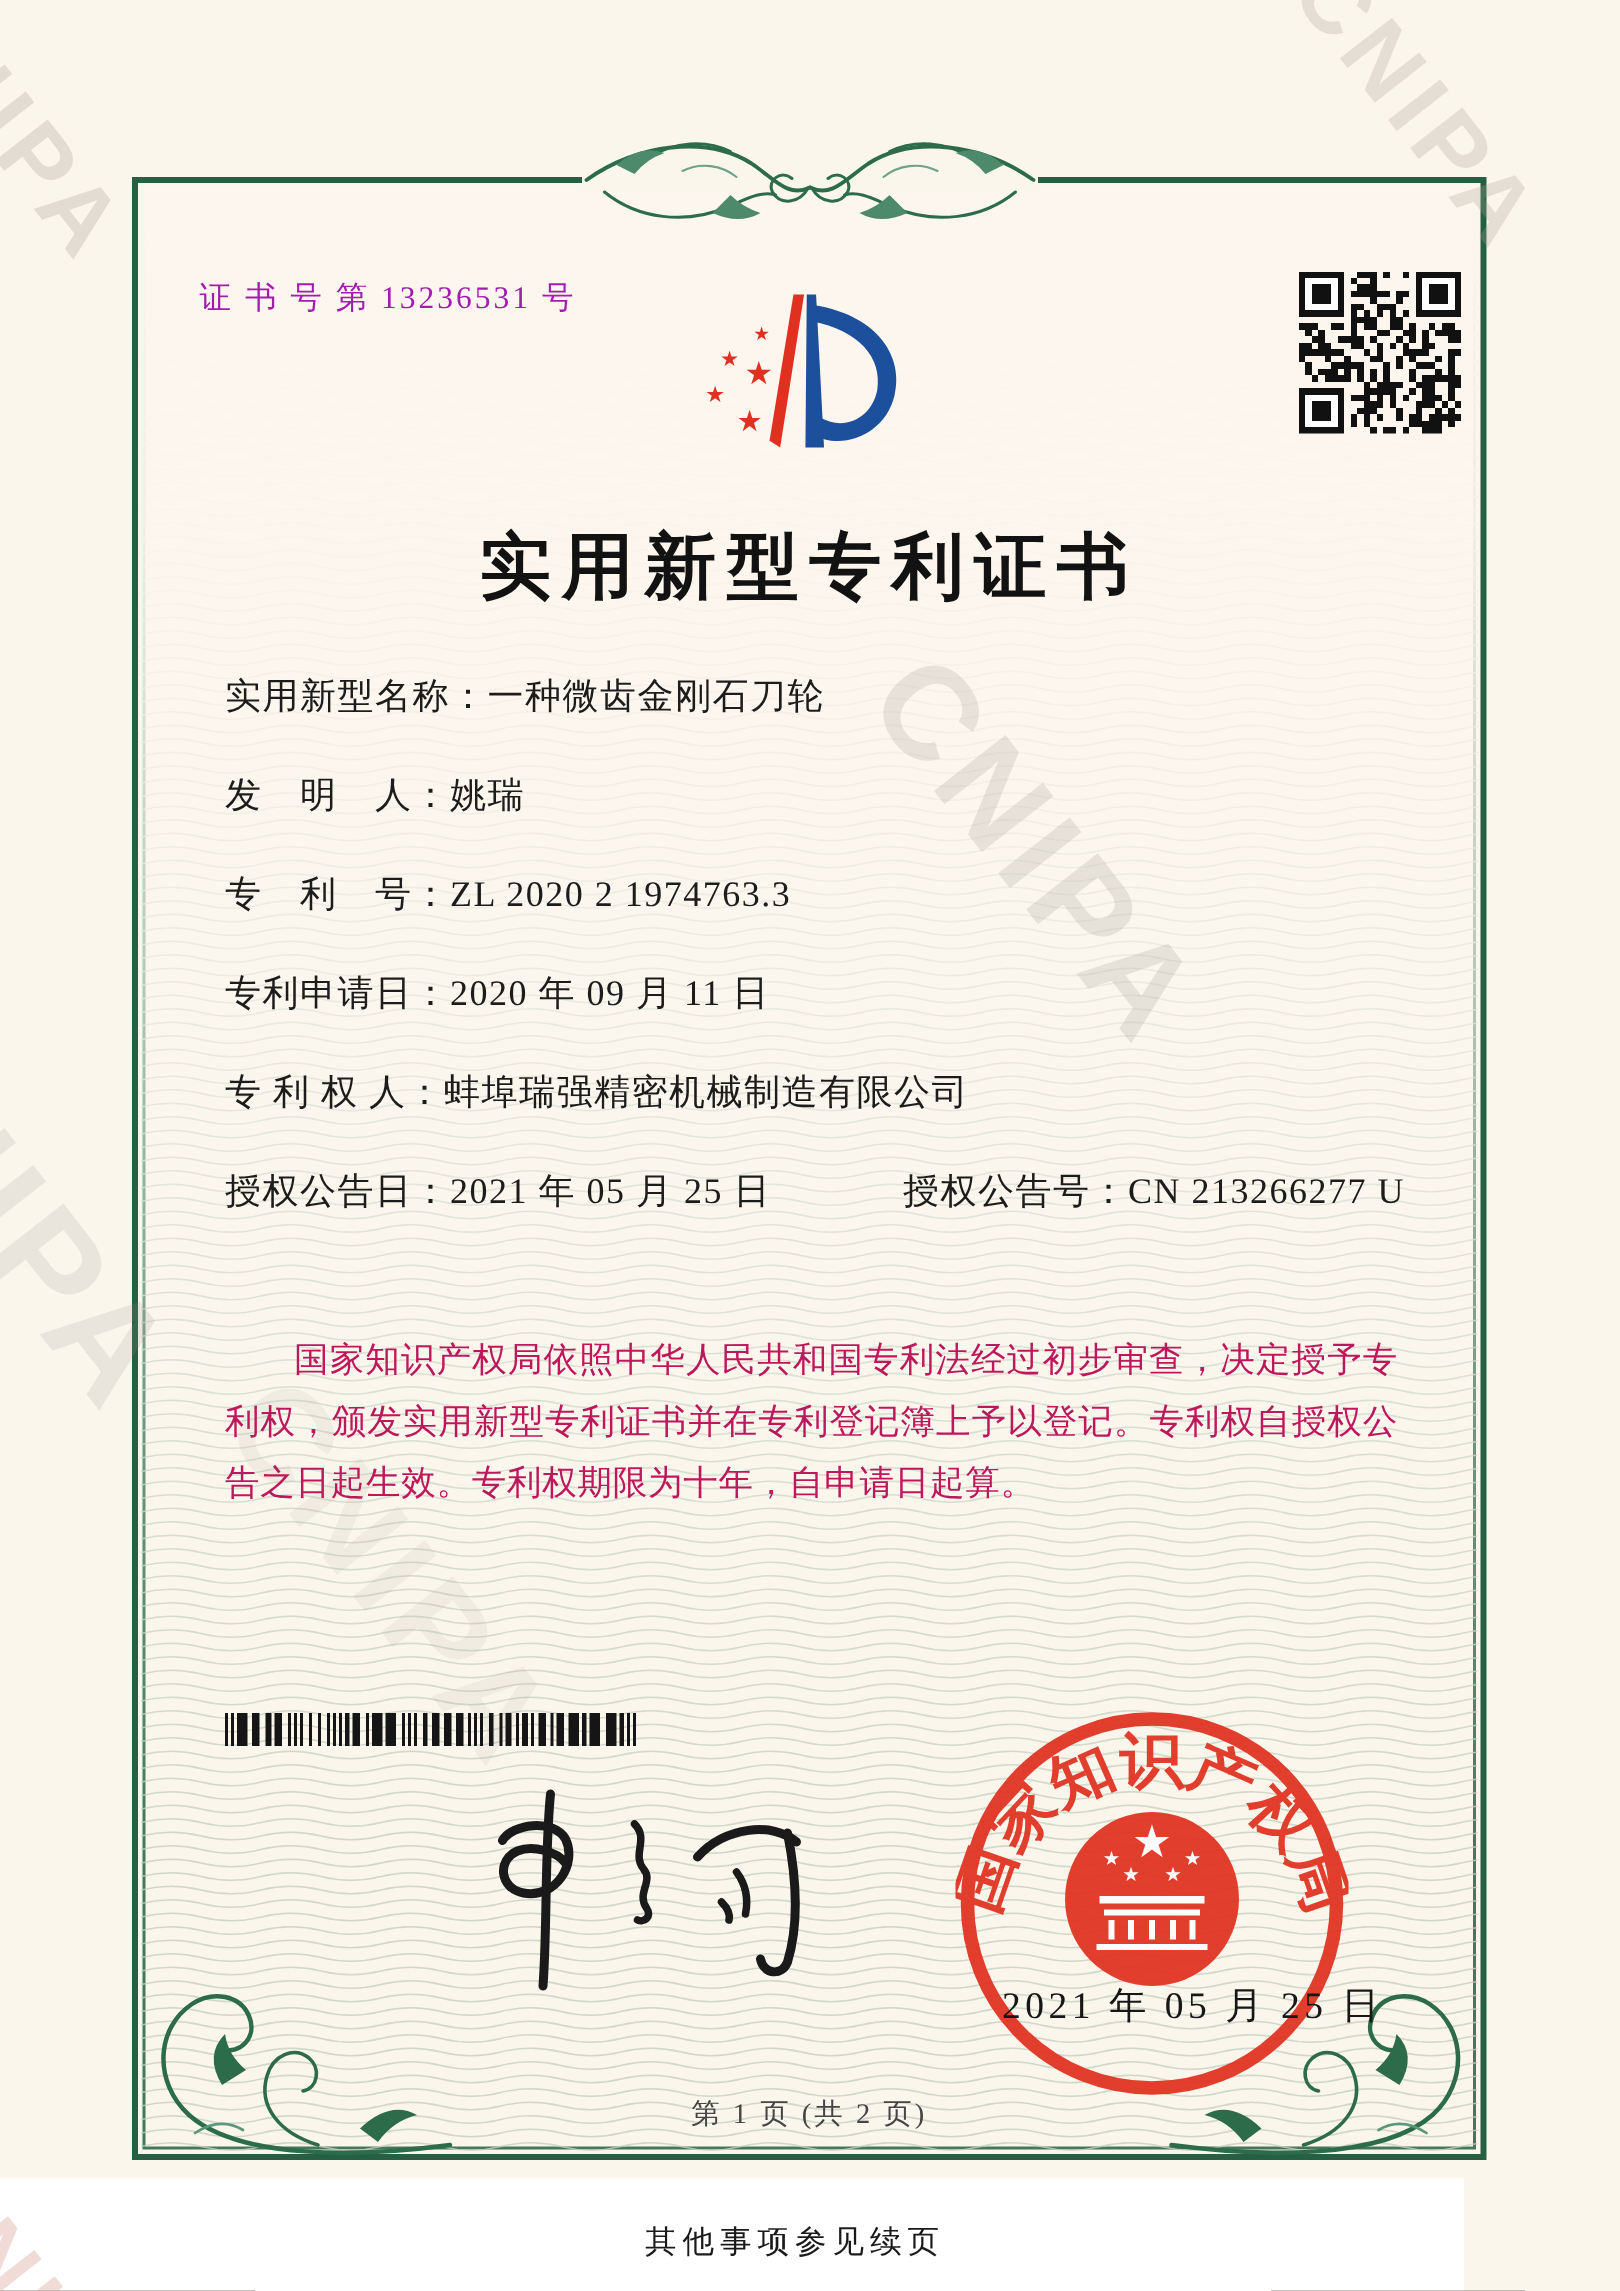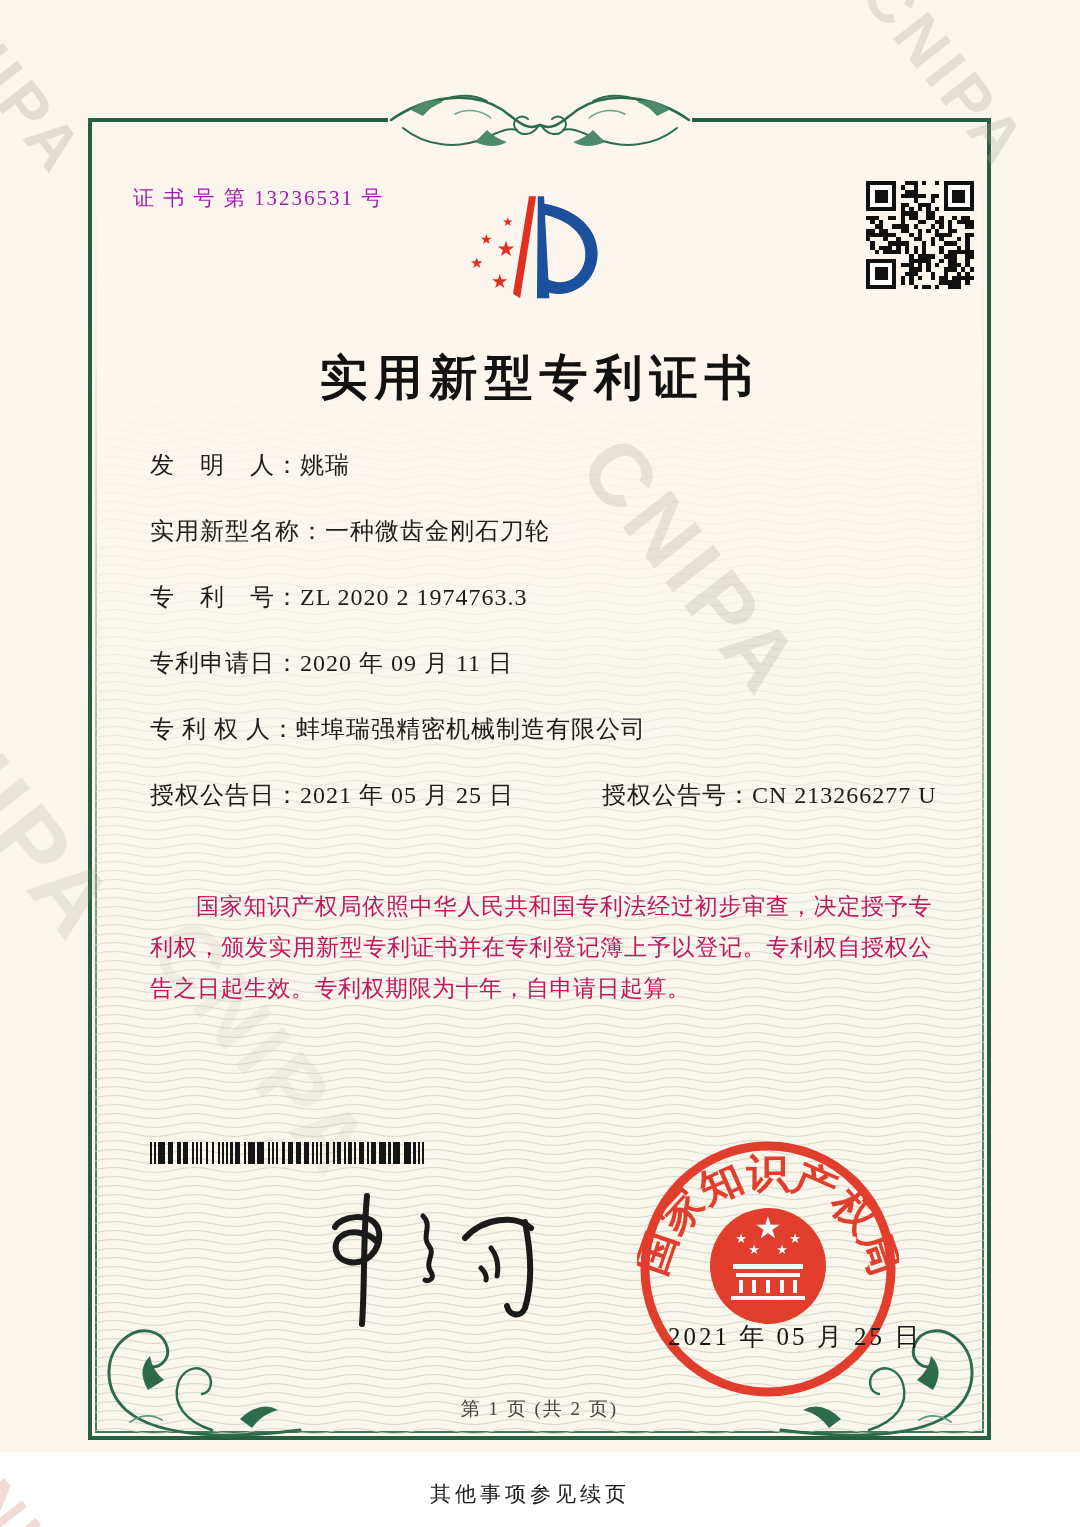--- a/index.html
+++ b/index.html
@@ -70,21 +70,21 @@
   .seal{position:absolute;left:637px;top:1138px;z-index:4;opacity:.94;}
   .seal-date{
     position:absolute;left:668px;top:1320px;z-index:5;
     font-size:25px;letter-spacing:3px;color:#171717;white-space:nowrap;
   }
   .page-info{
     position:absolute;left:88px;width:903px;top:1396px;z-index:2;
     text-align:center;font-size:19px;letter-spacing:2px;color:#454545;
   }
   .bottom-band{
-    position:absolute;left:0;top:1452px;width:1080px;height:75px;
+    position:absolute;left:0;top:1452px;width:976px;height:75px;
     background:#ffffff;z-index:2;
   }
   .note{
     position:absolute;left:430px;top:28px;
     font-size:21px;letter-spacing:4px;color:#1a1a1a;white-space:nowrap;
   }
 </style>
 </head>
 <body>
 
@@ -532,22 +532,22 @@
       <rect x="19" y="1" width="5" height="5" fill="#fff"></rect>
       <rect x="20" y="2" width="3" height="3" fill="#111"></rect>
       <rect x="0" y="18" width="7" height="7" fill="#111"></rect>
       <rect x="1" y="19" width="5" height="5" fill="#fff"></rect>
       <rect x="2" y="20" width="3" height="3" fill="#111"></rect>
     </svg>
 
   <div class="title">实用新型专利证书</div>
 
   <div class="fields">
+    <div class="frow"><span>实用新型名称：</span><span>一种微齿金刚石刀轮</span></div>
     <div class="frow"><span>发　明　人：</span><span>姚瑞</span></div>
-    <div class="frow"><span>实用新型名称：</span><span>一种微齿金刚石刀轮</span></div>
     <div class="frow"><span>专　利　号：</span><span>ZL 2020 2 1974763.3</span></div>
     <div class="frow"><span>专利申请日：</span><span>2020 年 09 月 11 日</span></div>
     <div class="frow"><span>专 利 权 人：</span><span>蚌埠瑞强精密机械制造有限公司</span></div>
     <div class="frow">
       <span>授权公告日：</span><span>2021 年 05 月 25 日</span><span class="pair2">授权公告号：</span><span>CN 213266277 U</span>
     </div>
   </div>
 
   <div class="paras">
     <p>国家知识产权局依照中华人民共和国专利法经过初步审查，决定授予专利权，颁发实用新型专利证书并在专利登记簿上予以登记。专利权自授权公告之日起生效。专利权期限为十年，自申请日起算。</p>

